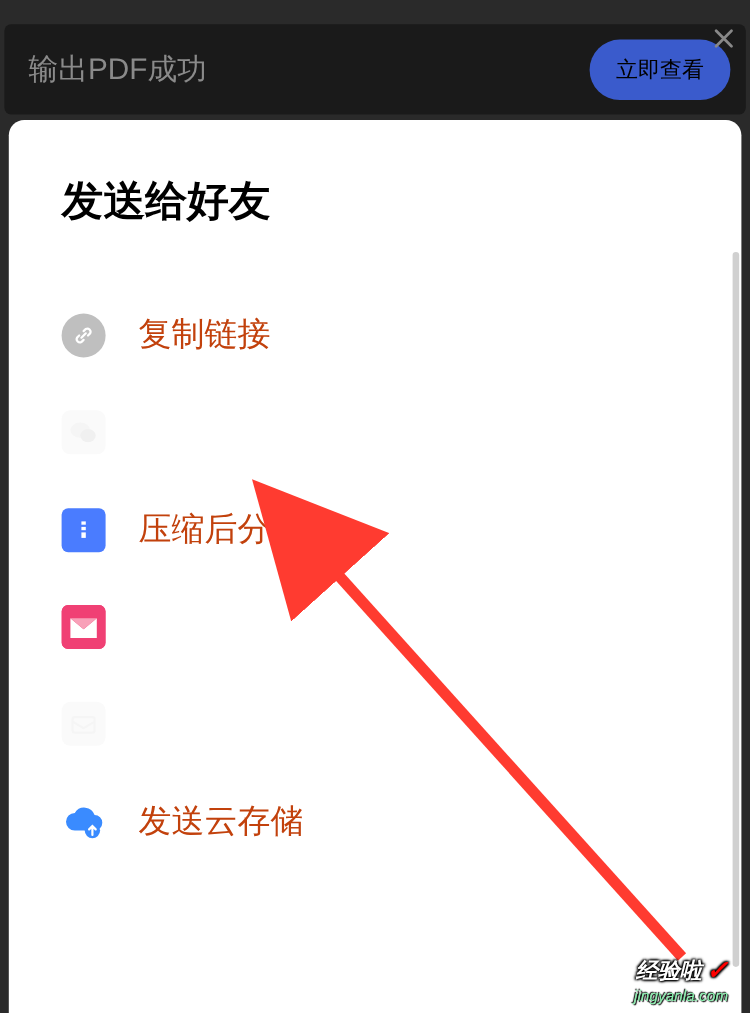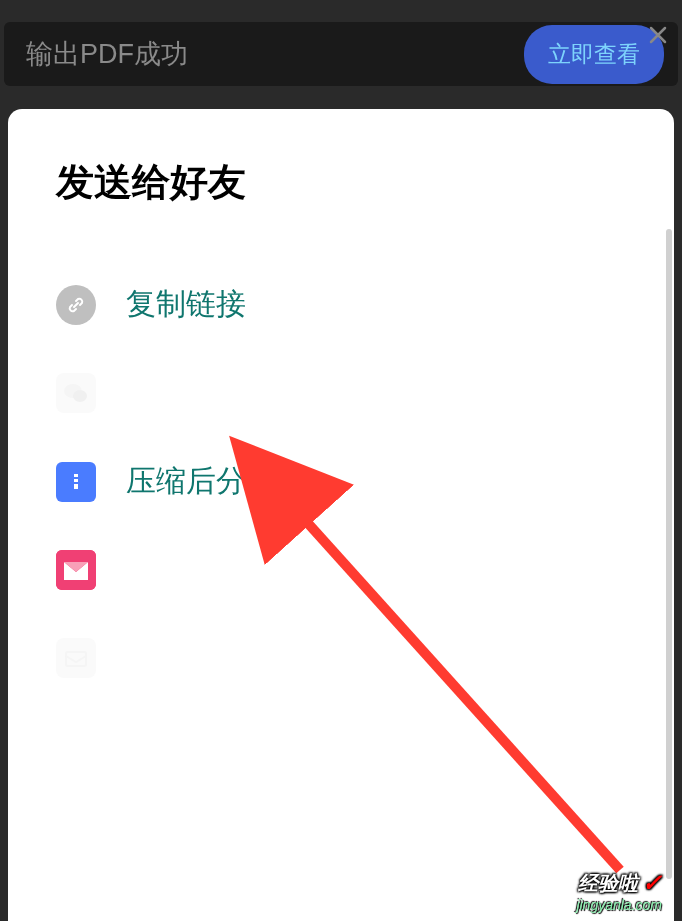--- a/index.html
+++ b/index.html
@@ -13,40 +13,40 @@
       background: #2a2a2a;
       font-family: -apple-system, BlinkMacSystemFont, "PingFang SC", "Microsoft YaHei", sans-serif;
       overflow: hidden;
       position: relative;
     }
     .toast {
       position: absolute;
       top: 22px;
       left: 4px;
       right: 4px;
-      height: 64px;
+      height: 82px;
       background: #1a1a1a;
       border-radius: 6px;
       display: flex;
       align-items: center;
       justify-content: space-between;
       padding: 0 14px 0 22px;
       z-index: 10;
     }
     .toast-text {
       color: #8a8a8a;
       font-size: 27px;
     }
     .toast-button {
       background: #3a5bcc;
-      color: #7dd3fc;
+      color: #000000;
       border: none;
       border-radius: 28px;
       padding: 14px 24px;
-      font-size: 23px;
+      font-size: 20px;
       cursor: pointer;
     }
     .close-x {
       position: absolute;
       top: 23px;
       right: 12px;
       color: #999;
       font-size: 28px;
       font-weight: 300;
       cursor: pointer;
@@ -112,21 +112,21 @@
       border-radius: 6px;
     }
     .icon-upload {
       background: #fafafa;
     }
     .icon-cloud {
       color: #3a8bff;
     }
     .list-label {
       font-size: 30px;
-      color: #0f766e;
+      color: #c2410c;
     }
     .scrollbar {
       position: absolute;
       right: 2px;
       top: 120px;
       width: 6px;
       height: 650px;
       background: #d0d0d0;
       border-radius: 3px;
     }
@@ -228,20 +228,30 @@
 
     <div class="list-item">
       <div class="list-icon icon-upload">
         <svg width="28" height="28" viewBox="0 0 28 28">
           <rect x="4" y="8" width="20" height="14" rx="2" fill="none" stroke="#f5f5f5" stroke-width="2"></rect>
           <path d="M4 12 L14 18 L24 12" stroke="#f5f5f5" stroke-width="2" fill="none"></path>
         </svg>
       </div>
     </div>
 
+    <div class="list-item">
+      <div class="list-icon icon-cloud">
+        <svg width="40" height="40" viewBox="0 0 40 40">
+          <path d="M12 28 A8 8 0 0 1 12 12 A10 10 0 0 1 30 14 A7 7 0 0 1 30 28 Z" fill="#3a8bff"></path>
+          <circle cx="28" cy="28" r="7" fill="#3a8bff"></circle>
+          <path d="M28 24 L28 32 M25 27 L28 24 L31 27" stroke="#fff" stroke-width="2" fill="none" stroke-linecap="round"></path>
+        </svg>
+      </div>
+      <span class="list-label">发送云存储</span>
+    </div>
 
   </div>
 
   <div class="scrollbar"></div>
 </div>
 
 <svg class="arrow-overlay" width="682" height="921">
   <defs>
     <marker id="arrowhead" markerWidth="12" markerHeight="12" refX="2" refY="6" orient="auto">
       <polygon points="0 0, 12 6, 0 12" fill="#ff3b30"></polygon>

